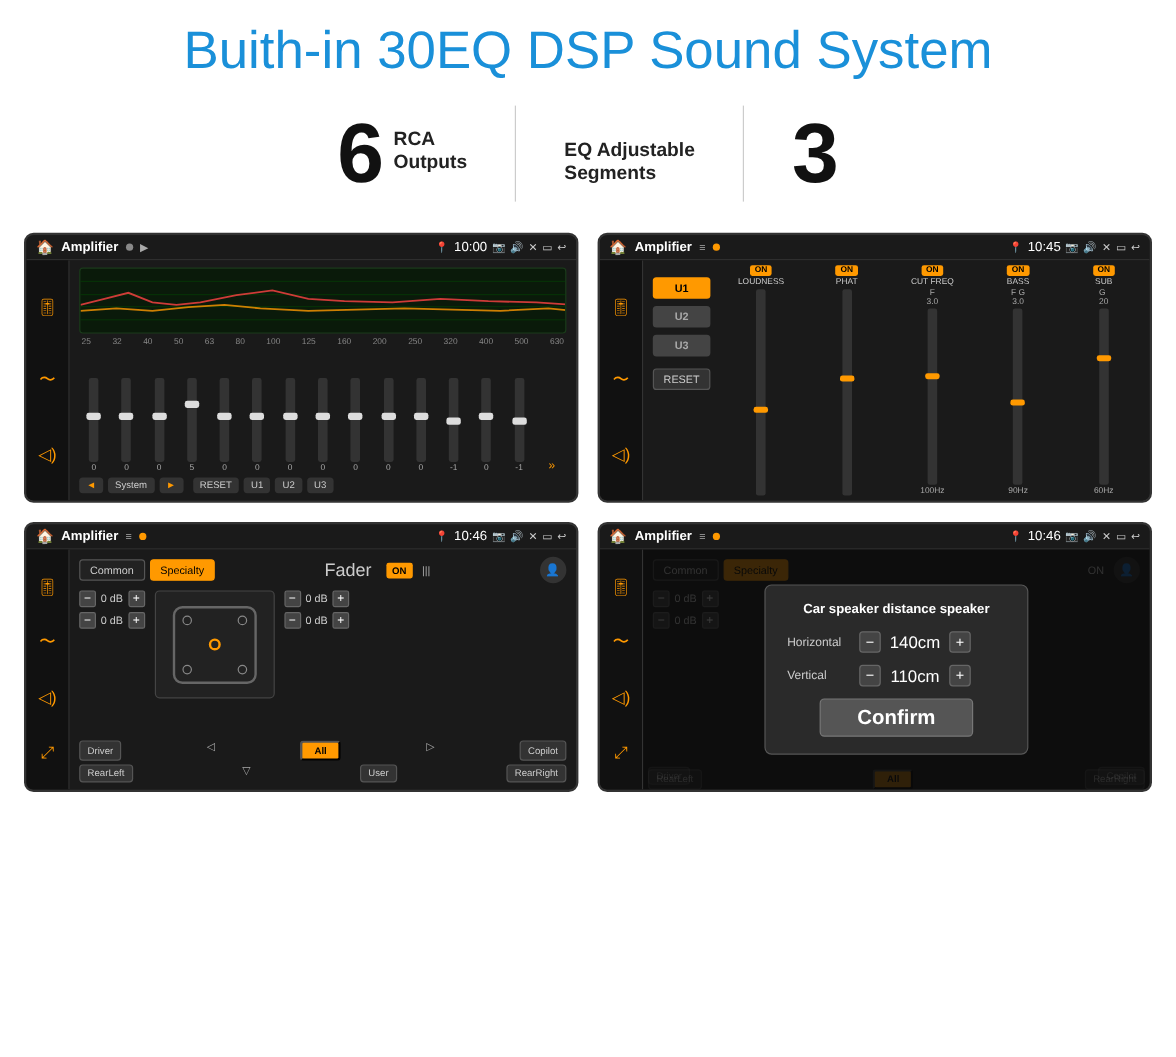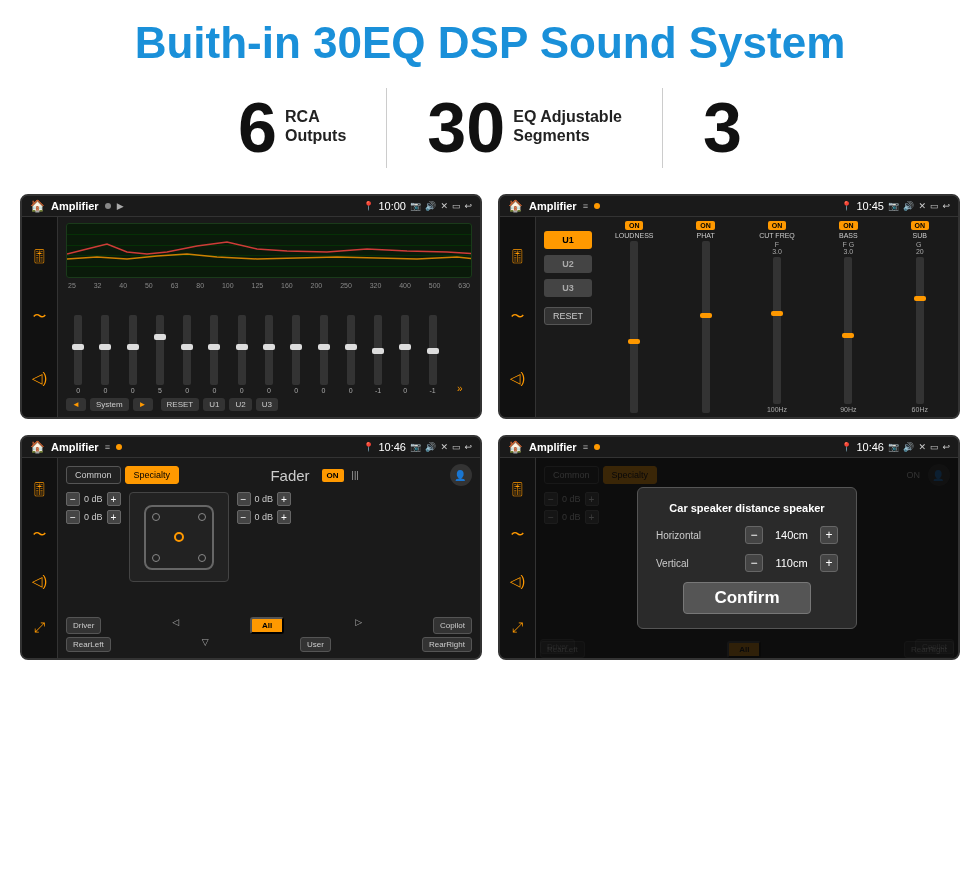--- a/index.html
+++ b/index.html
@@ -11,21 +11,21 @@
       overflow-x: hidden;
     }
 
     
     .page-header {
       text-align: center;
       padding: 18px 20px 10px;
     }
     .main-title {
       font-size: 44px;
-      font-weight: 700;
+      font-weight: 400;
       color: #1a90d9;
       letter-spacing: 0;
     }
 
     
     .stats-row {
       display: flex;
       justify-content: center;
       align-items: center;
       padding: 10px 60px 18px;
@@ -425,21 +425,21 @@
     .dialog-title {
       font-size: 11px;
       color: #fff;
       text-align: center;
       margin-bottom: 12px;
       font-weight: bold;
     }
     .dialog-row {
       display: flex;
       align-items: center;
-      justify-content: space-between;
+      justify-content: flex-start;
       margin-bottom: 10px;
     }
     .dialog-row-label {
       font-size: 10px;
       color: #ccc;
       width: 60px;
     }
     .dialog-value-row {
       display: flex;
       align-items: center;
@@ -451,21 +451,21 @@
       background: #444;
       color: #fff;
       font-size: 12px;
       display: flex;
       align-items: center;
       justify-content: center;
       border-radius: 3px;
       border: 1px solid #666;
     }
     .d-value {
-      font-size: 11px;
+      font-size: 14px;
       color: #fff;
       min-width: 45px;
       text-align: center;
     }
     .confirm-btn {
       display: block;
       margin: 8px auto 0;
       background: #555;
       color: #fff;
       font-size: 17px;
@@ -496,21 +496,20 @@
 <div class="stats-row">
   <div class="stat-item">
     <span class="stat-number">6</span>
     <div class="stat-text">
       <span>RCA</span>
       <span>Outputs</span>
     </div>
   </div>
   <div class="stat-divider"></div>
   <div class="stat-item">
-    <span class="stat-number">30</span>
     <div class="stat-text">
       <span>EQ Adjustable</span>
       <span>Segments</span>
     </div>
   </div>
   <div class="stat-divider"></div>
   <div class="stat-item">
     <span class="stat-number">3</span>
   </div>
 </div>

